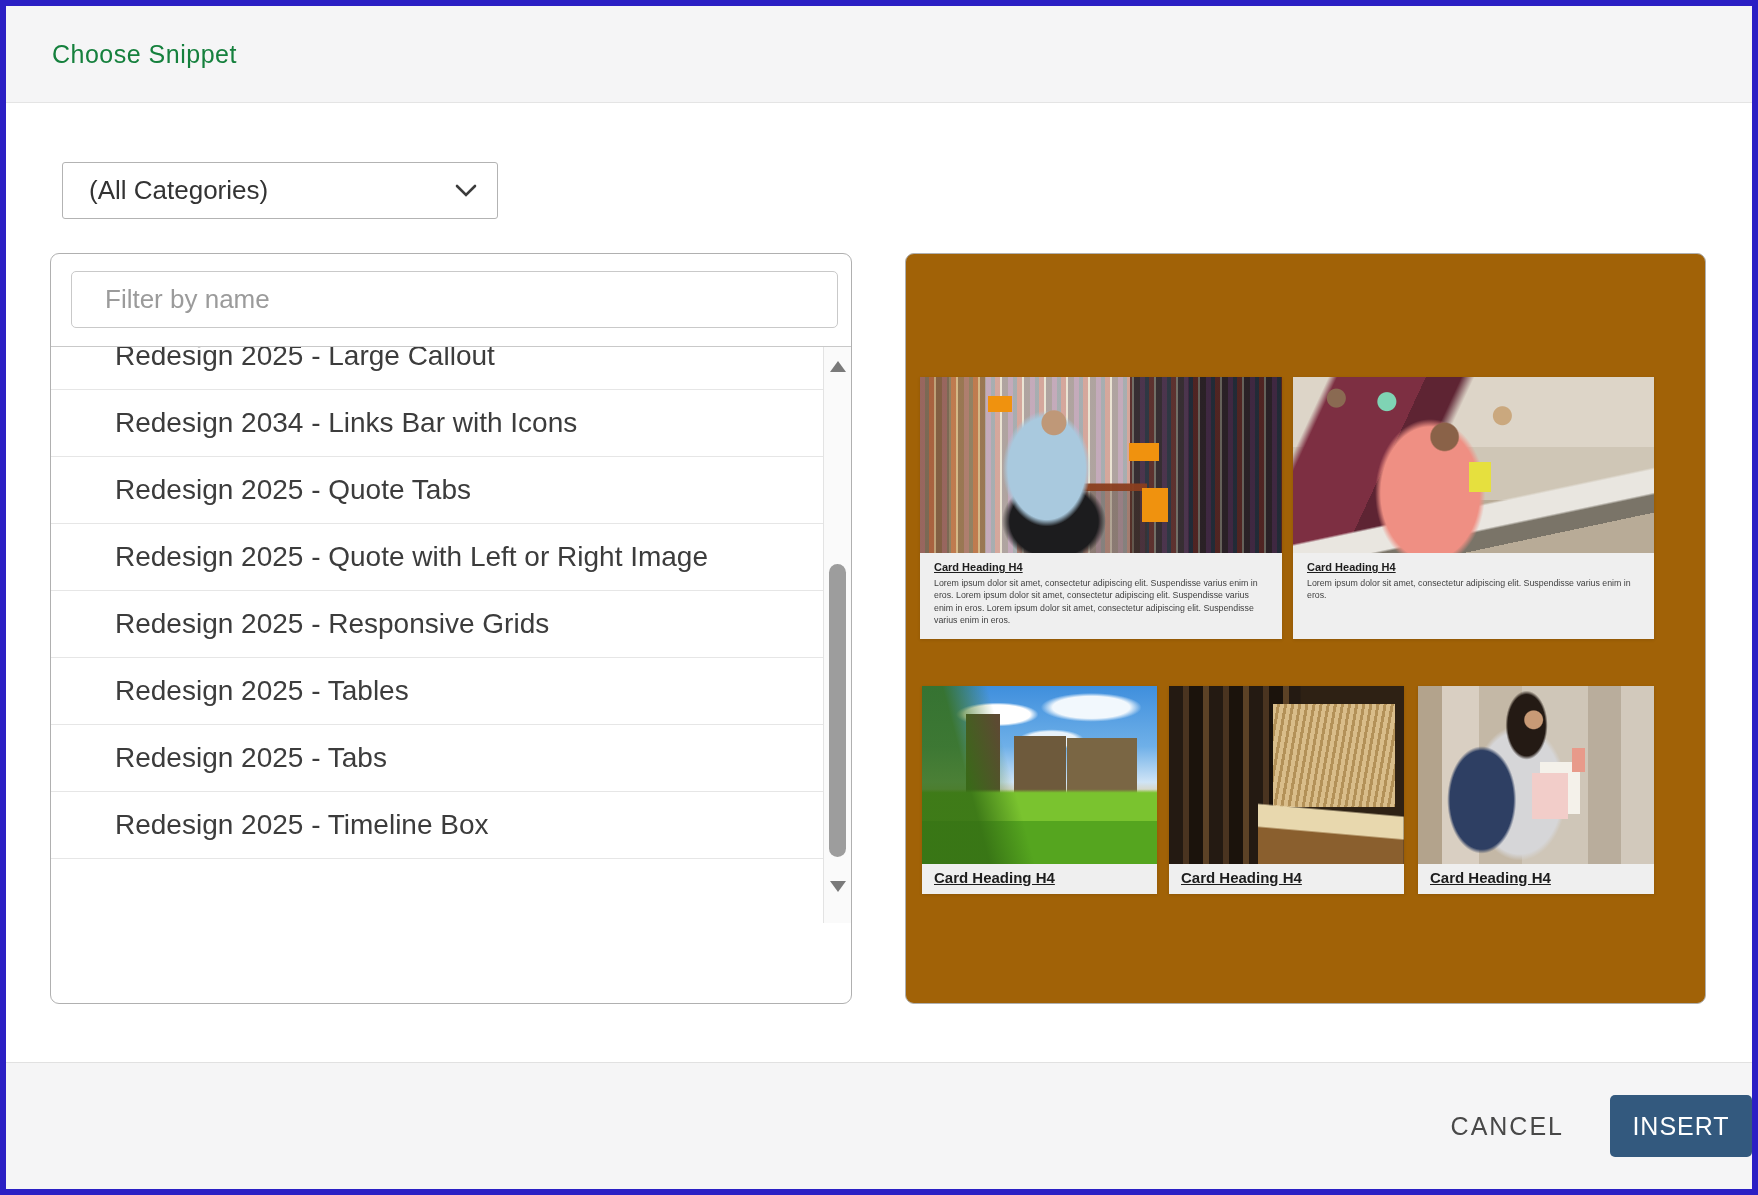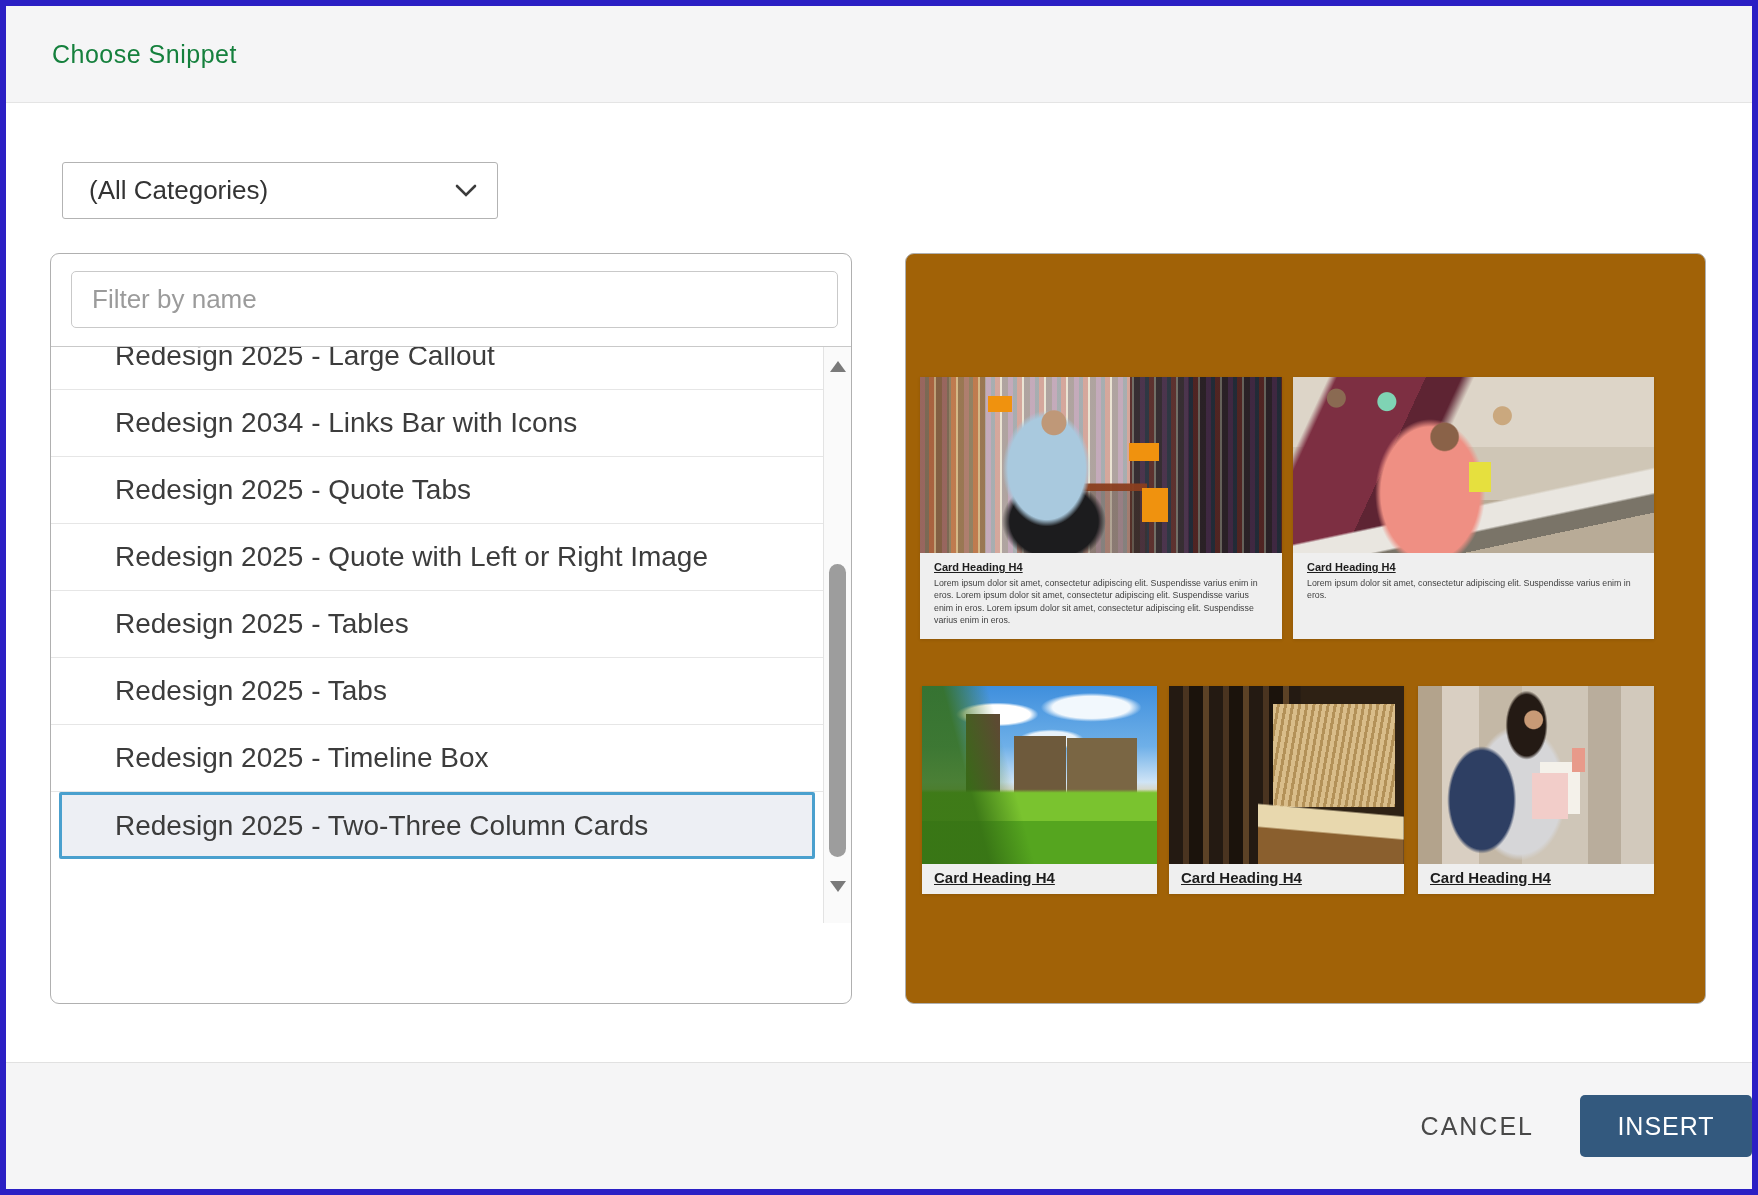--- a/index.html
+++ b/index.html
@@ -11,21 +11,21 @@
   .title{font-size:25px;color:#15803d;letter-spacing:.5px;}
 
   
   .select{position:absolute;left:48px;top:156px;width:436px;height:57px;border:1px solid #b3b3b3;border-radius:3px;background:#fff;display:flex;align-items:center;justify-content:space-between;padding:0 20px 0 26px;cursor:pointer;margin-left:8px;}
   .select-value{font-size:26px;color:#333;}
   .chev{width:22px;height:13px;}
   .chev svg{display:block;}
 
   
   .list-panel{position:absolute;left:44px;top:247px;width:802px;height:751px;border:1px solid #b0b0b0;border-radius:9px;background:#fff;}
-  .filter-input{position:absolute;left:20px;top:17px;width:767px;height:57px;border:1px solid #c9c9c9;border-radius:5px;padding:0 20px;font-size:26px;color:#b91c1c;font-family:"Liberation Sans",sans-serif;outline:none;}
+  .filter-input{position:absolute;left:20px;top:17px;width:767px;height:57px;border:1px solid #c9c9c9;border-radius:5px;padding:0 33px;font-size:26px;color:#b91c1c;font-family:"Liberation Sans",sans-serif;outline:none;}
   .filter-input::placeholder{color:#9b9b9b;}
   .list-body{position:absolute;left:0;top:92px;width:800px;height:577px;border-top:1px solid #c9c9c9;overflow:hidden;}
   .rows{position:absolute;left:0;top:0;width:772px;height:577px;overflow:hidden;}
   .row{height:67px;display:flex;align-items:center;padding-left:64px;font-size:28px;color:#3c3c3c;background:#fff;border-bottom:1px solid #e6e6e6;cursor:pointer;white-space:nowrap;}
   .row.clipped{margin-top:-24px;}
   .row.selected{margin:0 8px;border:3px solid #4aa0ce;border-radius:2px;background:#edeff4;padding-left:53px;}
   
   .scrollbar{position:absolute;right:0;top:0;width:28px;height:577px;background:#fafafa;border-left:1px solid #e3e3e3;}
   .sb-arrow{position:absolute;left:6px;width:0;height:0;border-left:8px solid transparent;border-right:8px solid transparent;cursor:pointer;}
   .sb-up{top:14px;border-bottom:11px solid #7a7a7a;}
@@ -103,21 +103,21 @@
     radial-gradient(ellipse 36px 56px at 27% 64%,#2e3f63 0 88%,rgba(0,0,0,0) 96%),
     radial-gradient(ellipse 50px 72px at 43% 60%,#d6d6d8 0 85%,rgba(0,0,0,0) 94%),
     linear-gradient(90deg,#b3a38c 0 10%,#d9cfc2 10% 26%,#c4b8a6 26% 44%,#cfc6b8 44% 72%,#b9ad9c 72% 86%,#d2c9bc 86% 100%);
     background-repeat:no-repeat;
     background-size:13px 24px,auto,auto,36px 46px,40px 52px,auto,auto,auto;
     background-position:69% 40%,0 0,0 0,57% 66%,62% 60%,0 0,0 0,0 0;}
 
   
   .footer{position:absolute;left:0;top:1056px;width:1746px;height:127px;background:#f5f5f6;border-top:1px solid #e1e1e1;display:flex;align-items:center;justify-content:flex-end;gap:40px;}
   .cancel-btn{font-size:25px;color:#484848;letter-spacing:2px;background:none;border:none;cursor:pointer;font-family:"Liberation Sans",sans-serif;}
-  .insert-btn{width:172px;height:62px;background:#33597e;color:#fff;font-size:25px;letter-spacing:1px;border:none;border-radius:5px;cursor:pointer;font-family:"Liberation Sans",sans-serif;}
+  .insert-btn{width:142px;height:62px;background:#33597e;color:#fff;font-size:25px;letter-spacing:1px;border:none;border-radius:5px;cursor:pointer;font-family:"Liberation Sans",sans-serif;}
 </style>
 </head>
 <body>
 
 <div class="dialog">
 
   <div class="titlebar">
     <span class="title">Choose Snippet</span>
   </div>
 
@@ -140,30 +140,30 @@
         <div class="row">
             <span>Redesign 2034 - Links Bar with Icons</span>
           </div>
         <div class="row">
             <span>Redesign 2025 - Quote Tabs</span>
           </div>
         <div class="row">
             <span>Redesign 2025 - Quote with Left or Right Image</span>
           </div>
         <div class="row">
+            <span>Redesign 2025 - Responsive Grids</span>
+          </div>
+        <div class="row">
             <span>Redesign 2025 - Tables</span>
           </div>
         <div class="row">
             <span>Redesign 2025 - Tabs</span>
           </div>
         <div class="row">
             <span>Redesign 2025 - Timeline Box</span>
-          </div>
-        <div class="row selected">
-            <span>Redesign 2025 - Two-Three Column Cards</span>
           </div>
       </div>
       <div class="scrollbar">
         <div class="sb-arrow sb-up"></div>
         <div class="sb-thumb"></div>
         <div class="sb-arrow sb-down"></div>
       </div>
     </div>
   </div>
 

